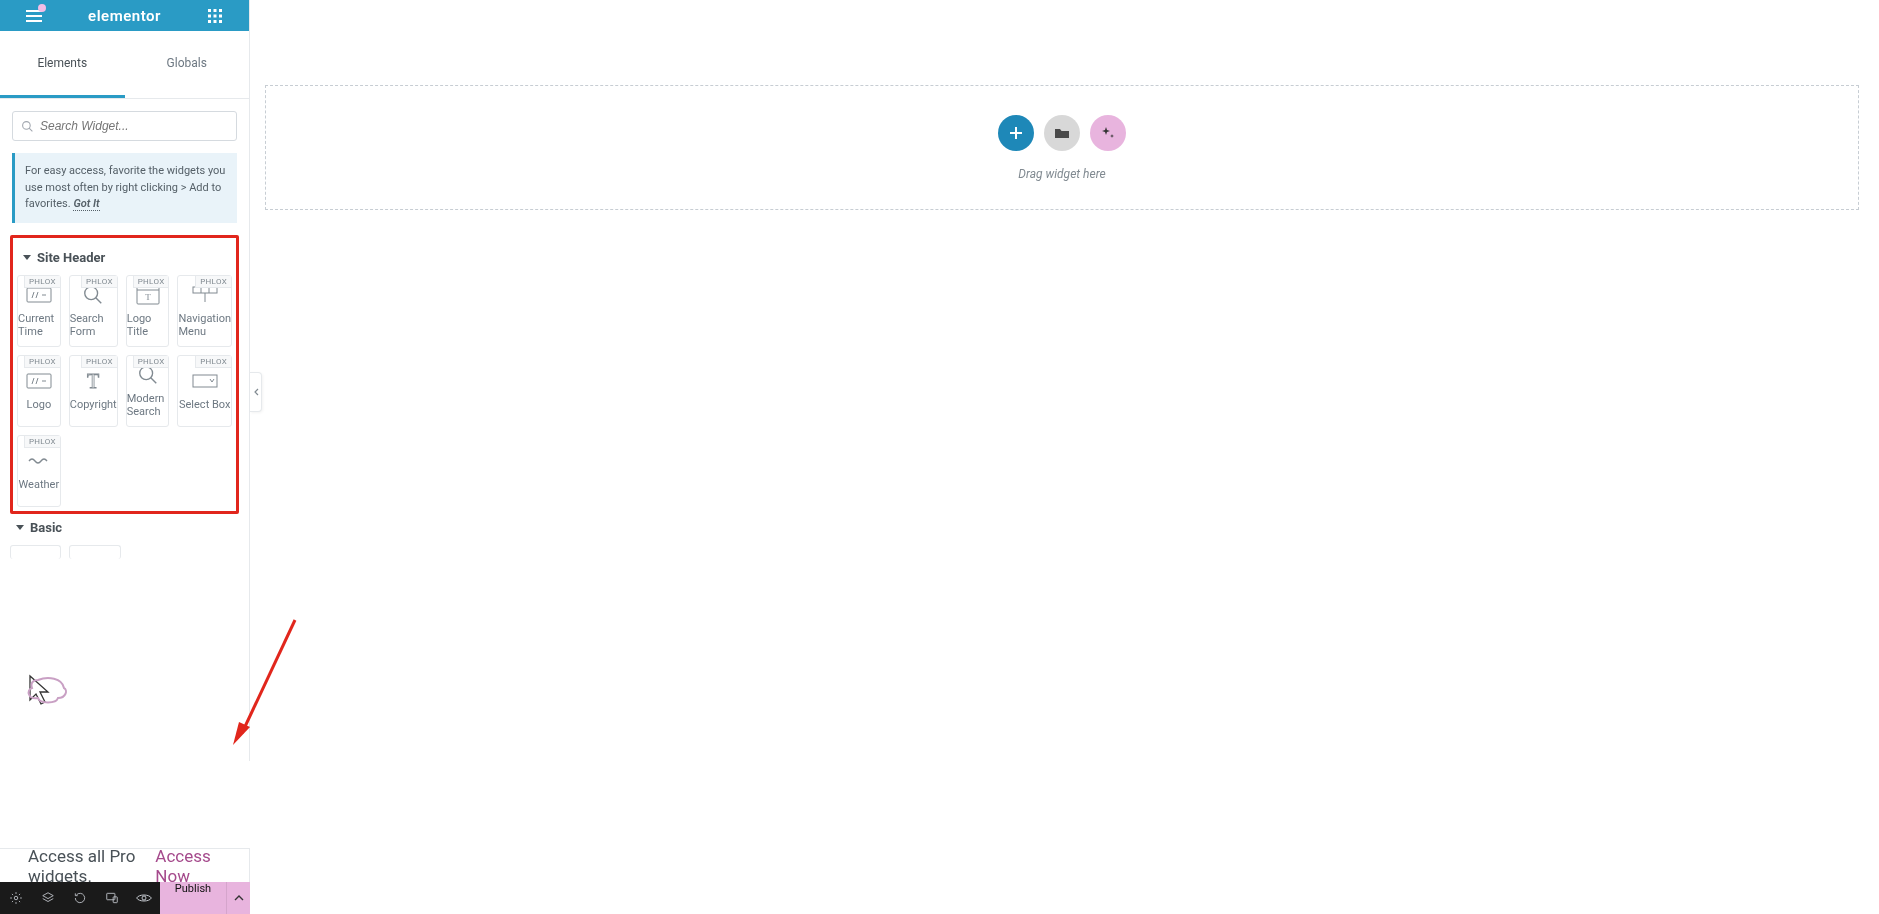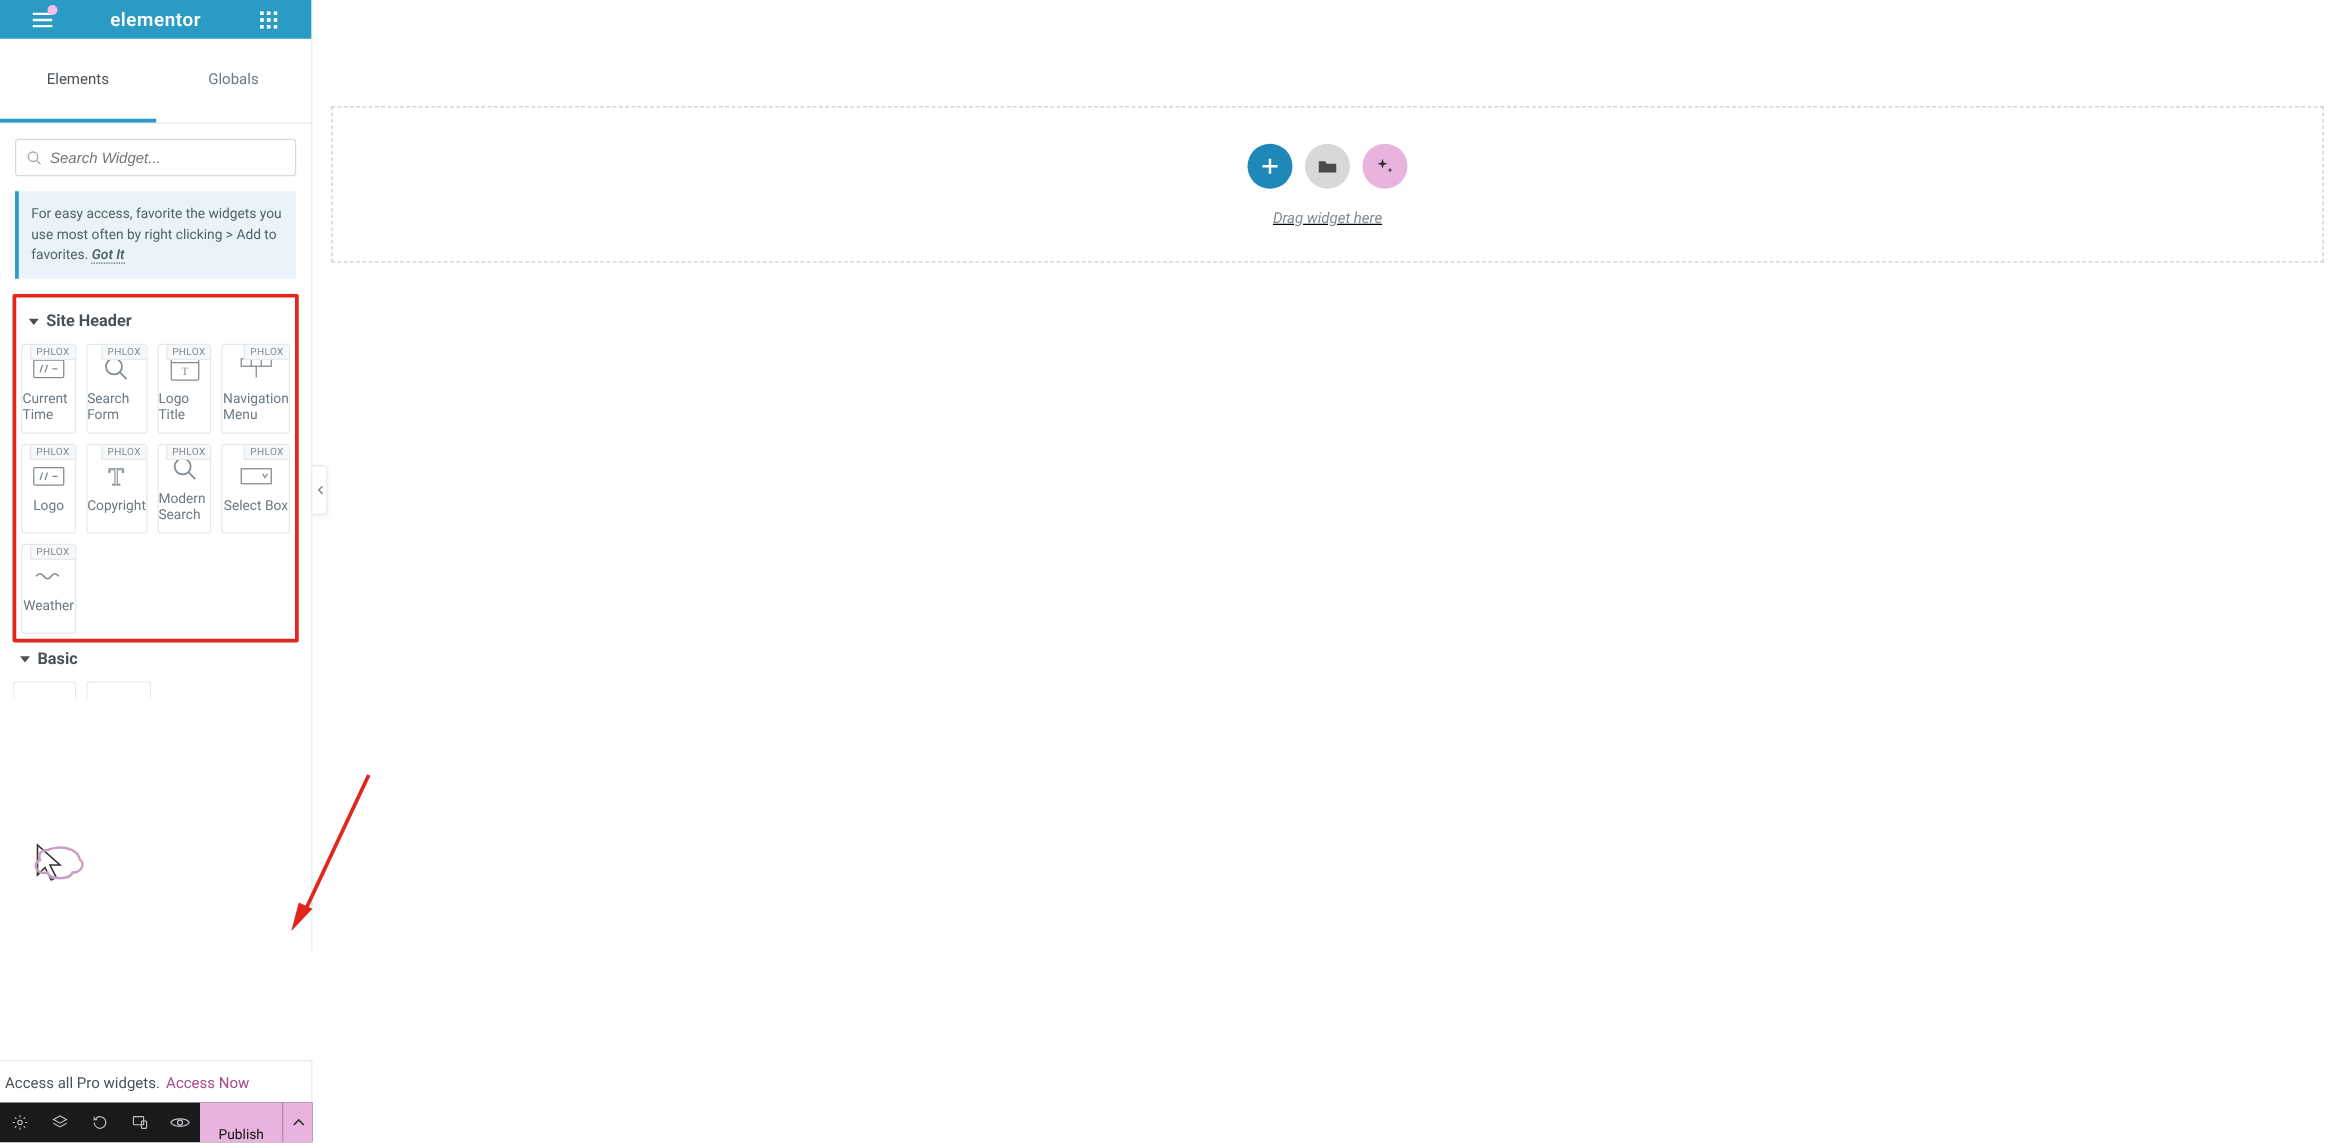--- a/index.html
+++ b/index.html
@@ -171,22 +171,22 @@
     .pro-banner {
       position: absolute;
       left: 0; bottom: 32px;
       width: 250px;
       height: 34px;
       background: #fff;
       border-top: 1px solid #e6e9ec;
       border-right: 1px solid #e6e9ec;
       display: flex;
       align-items: center;
-      padding: 0 4px;
-      font-size: 12px;
+      padding: 0 28px;
+      font-size: 17px;
       color: #495157;
     }
     .pro-banner a {
       color: #a54a8c;
       margin-left: 5px;
       text-decoration: none;
       cursor: pointer;
     }
     .bottom-bar {
       position: absolute;
@@ -204,21 +204,21 @@
       align-items: center;
       justify-content: center;
       color: #c1c5cb;
       cursor: pointer;
     }
     .publish-btn {
       flex: 1;
       background: #e8b4de;
       height: 32px;
       display: flex;
-      align-items: flex-end;
+      align-items: flex-start;
       justify-content: center;
       font-size: 11px;
       color: #111;
       cursor: pointer;
       position: relative;
     }
     .publish-caret {
       width: 24px;
       height: 32px;
       background: #e8b4de;
@@ -231,21 +231,20 @@
     .canvas {
       position: absolute;
       left: 265px; right: 20px;
       top: 85px;
       height: 125px;
       border: 1px dashed #c7cdd3;
       display: flex;
       flex-direction: column;
       align-items: center;
       justify-content: center;
-      text-decoration: underline;
     }
     .canvas-actions {
       display: flex;
       gap: 10px;
       margin-bottom: 16px;
     }
     .cbtn {
       width: 36px; height: 36px;
       border-radius: 50%;
       display: flex; align-items:center; justify-content:center;

